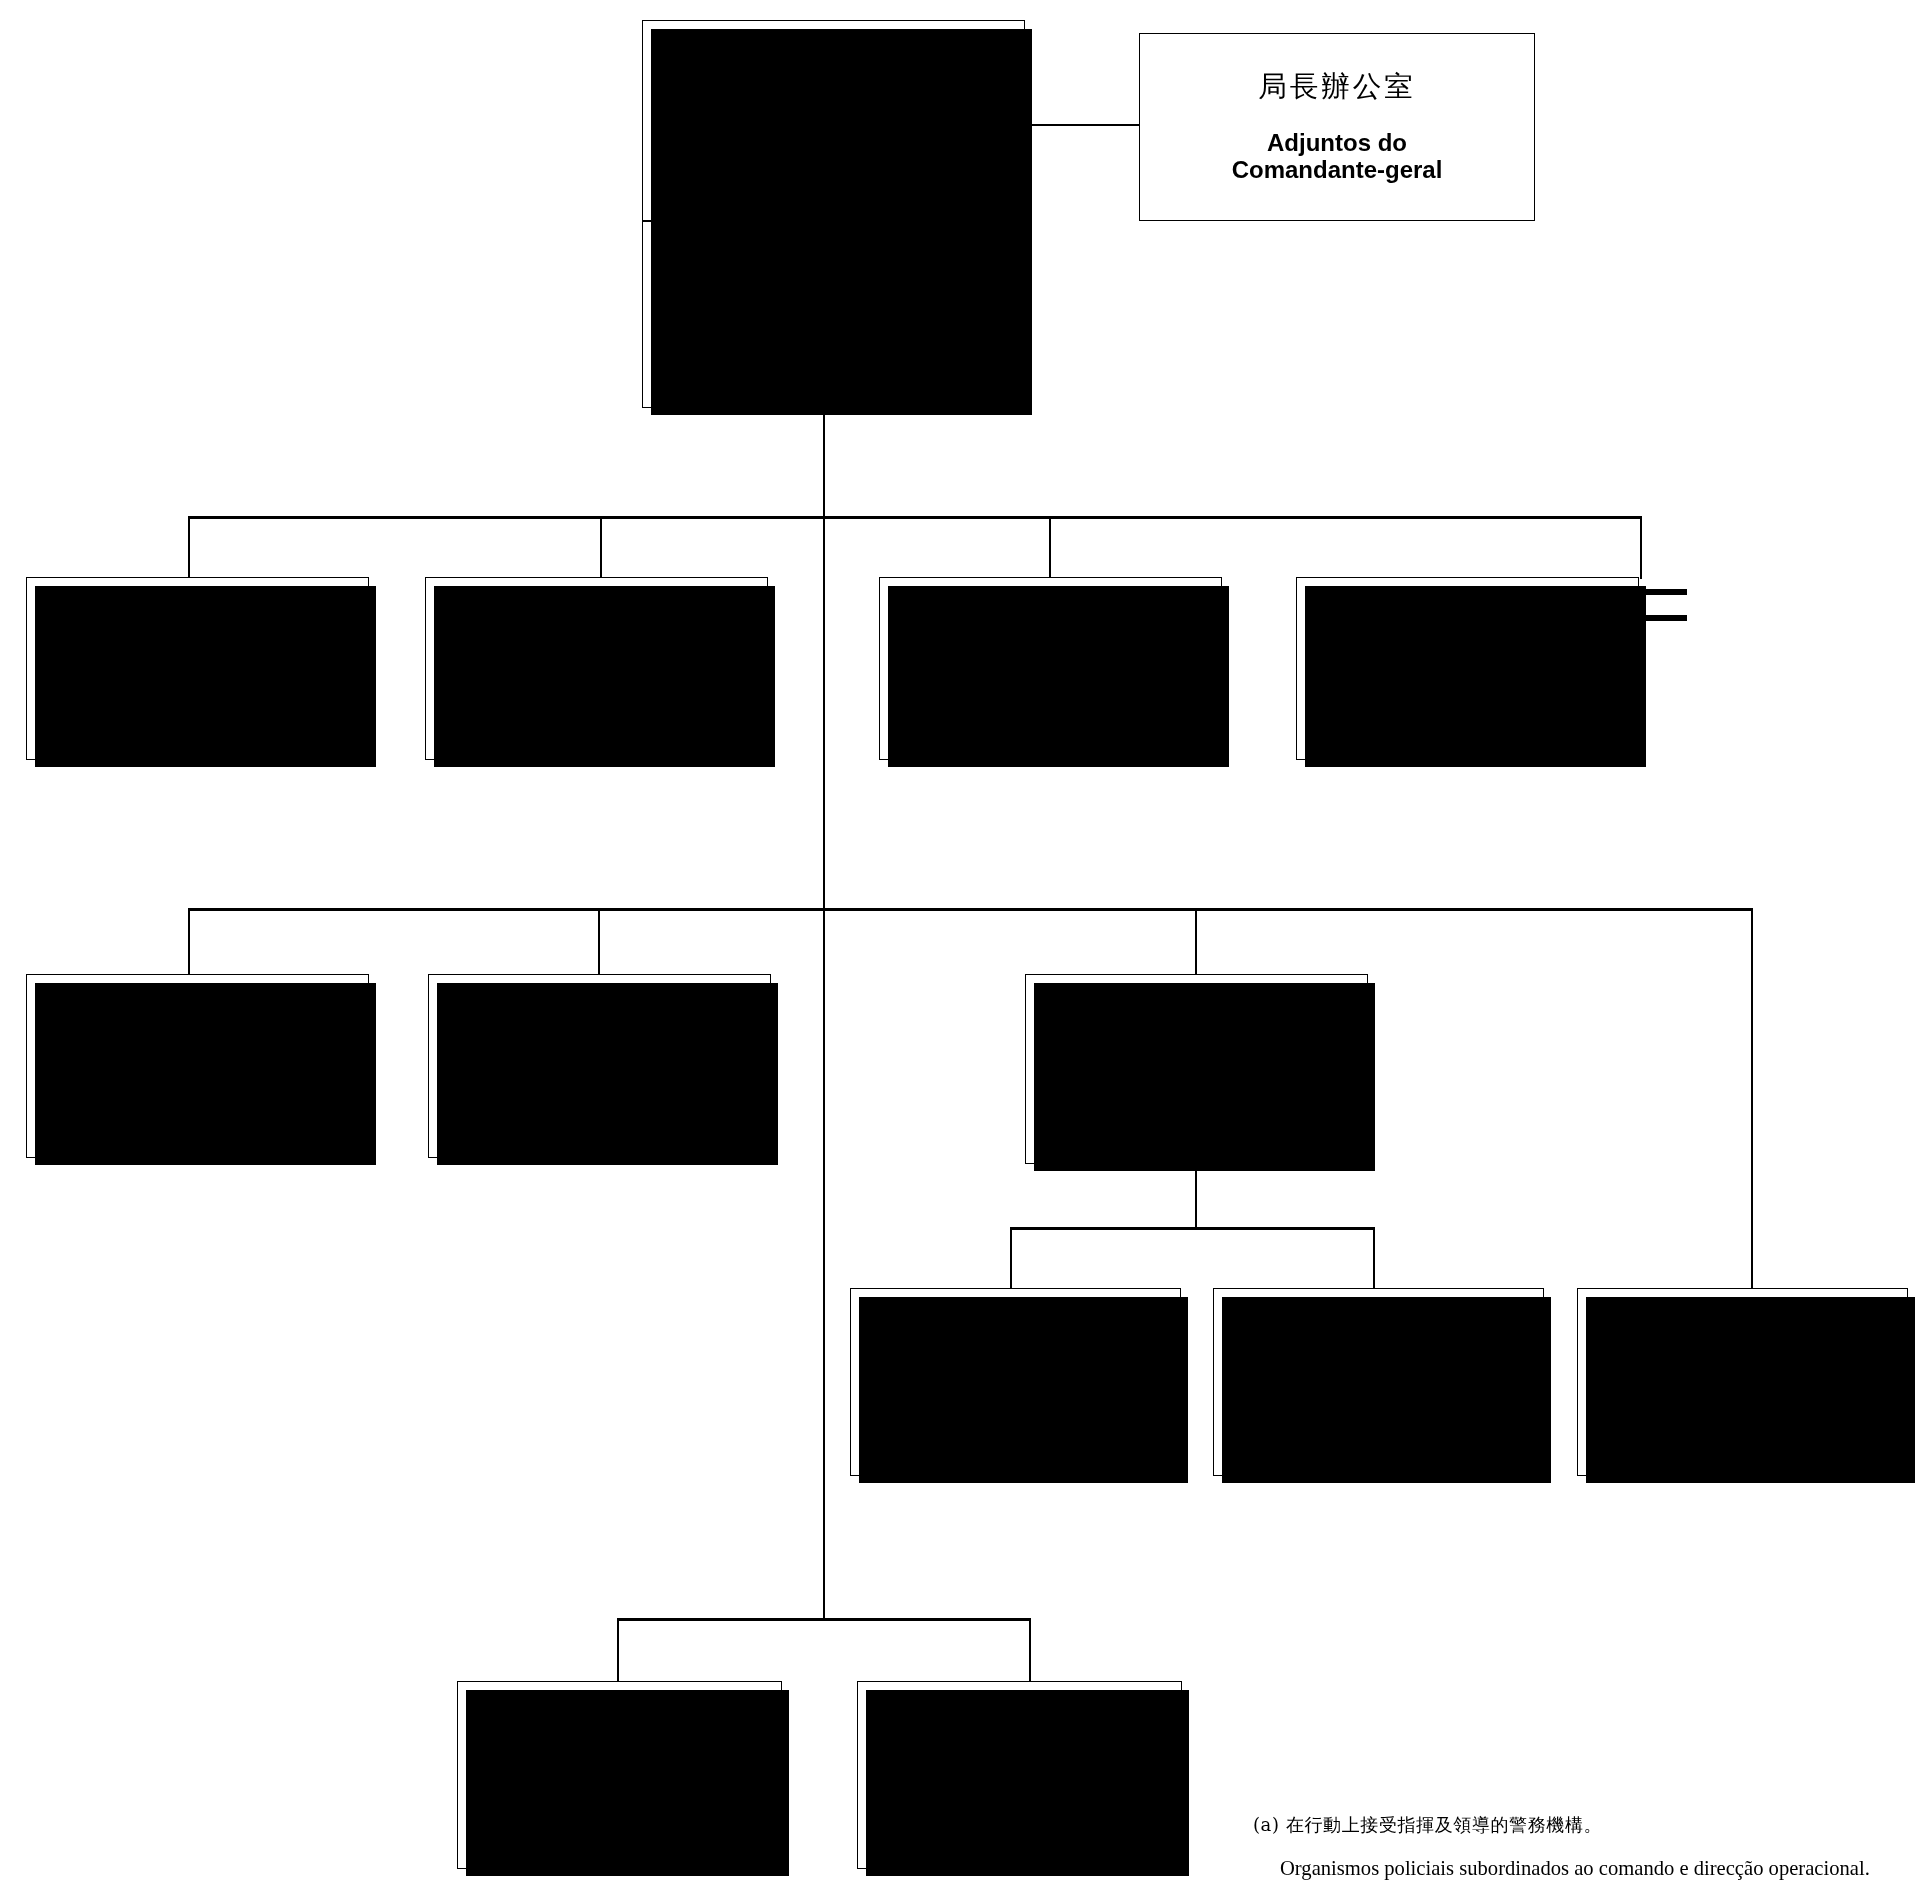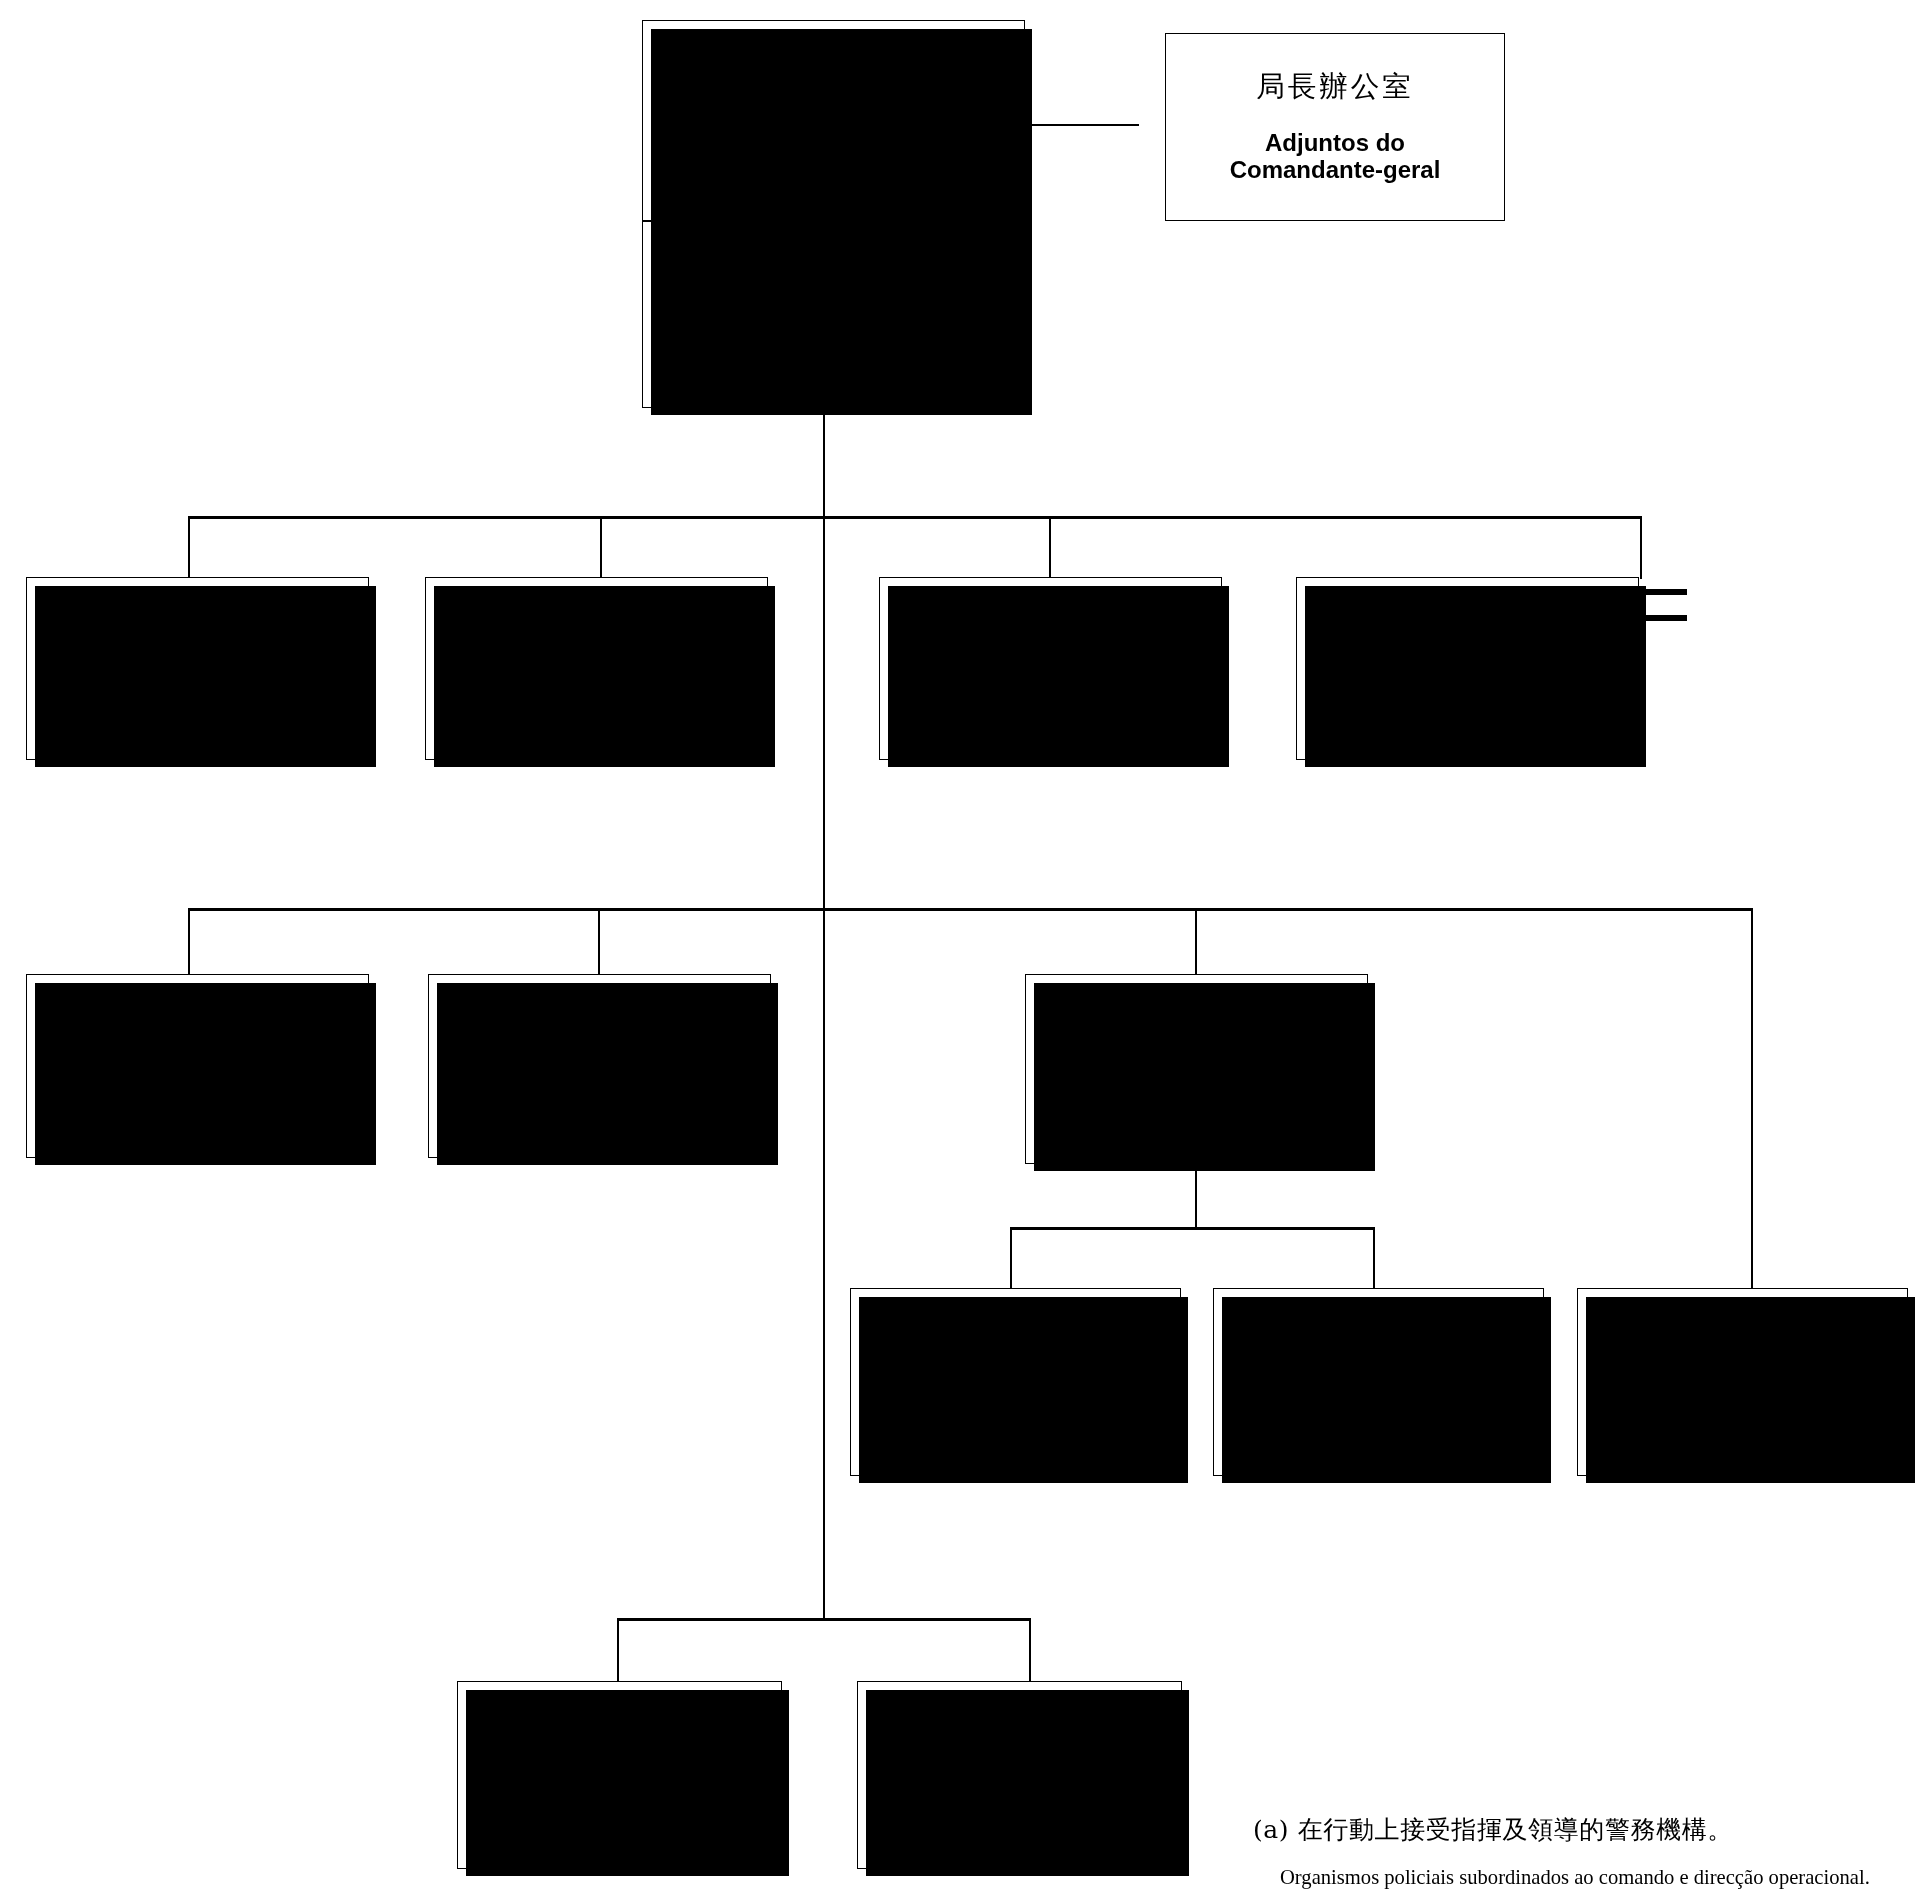--- a/index.html
+++ b/index.html
@@ -104,21 +104,21 @@
   .gap-sm { height: 8px; }
   .gap-xs { height: 3.4px; }
 
   
   .footnote {
     position: absolute;
     color: #000000;
   }
   .footnote-line1 {
     font-family: "DejaVu Serif", serif;
-    font-size: 25px;
+    font-size: 18px;
     white-space: nowrap;
     letter-spacing: 0.6px;
   }
   .footnote-line2 {
     font-family: "Liberation Serif", "DejaVu Serif", serif;
     font-size: 20.6px;
     white-space: nowrap;
     margin-top: 20px;
     margin-left: 27px;
   }
@@ -170,21 +170,21 @@
       <div class="pt pt-lg">Comandante-geral</div>
     </div>
     <div class="split-divider"></div>
     <div class="split-cell" style="height:184px;">
       <div class="zh zh-lg">助理／主任</div>
       <div class="gap-lg"></div>
       <div class="pt pt-lg">Adjuntos / Coordenador</div>
     </div>
   </div>
 
-  <div class="node" style="left:1165px; top:33px; width:340px; height:188px;">
+  <div class="node" style="left:1139px; top:33px; width:396px; height:188px;">
     <div class="zh zh-lg">局長辦公室</div>
     <div class="gap-lg"></div>
     <div class="pt pt-lg">Adjuntos do</div>
     <div class="pt pt-lg">Comandante-geral</div>
   </div>
 
   <div class="node shadow" style="left:26px; top:577px; width:343px; height:183px;">
     <div class="zh zh-md">情報分析中心</div>
     <div class="gap-md"></div>
     <div class="pt pt-md">Centro de Análise</div>

